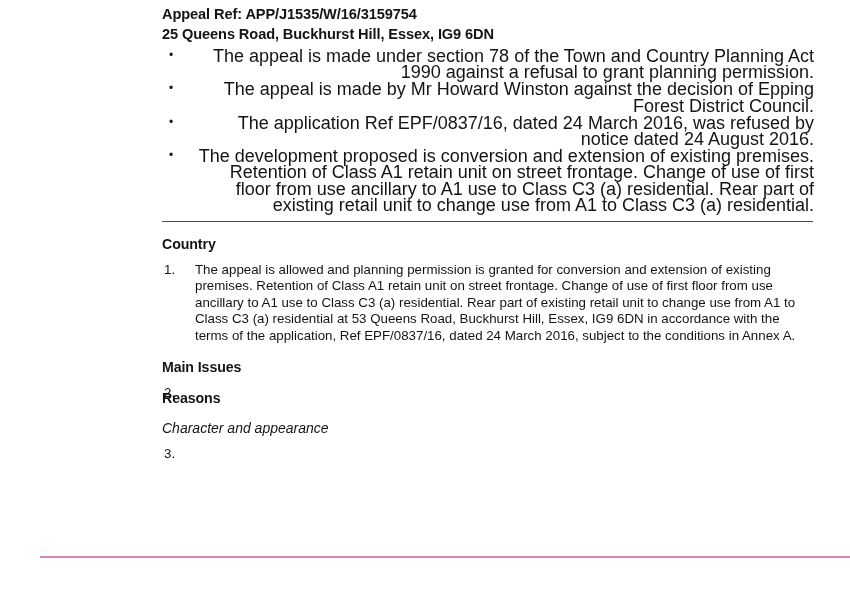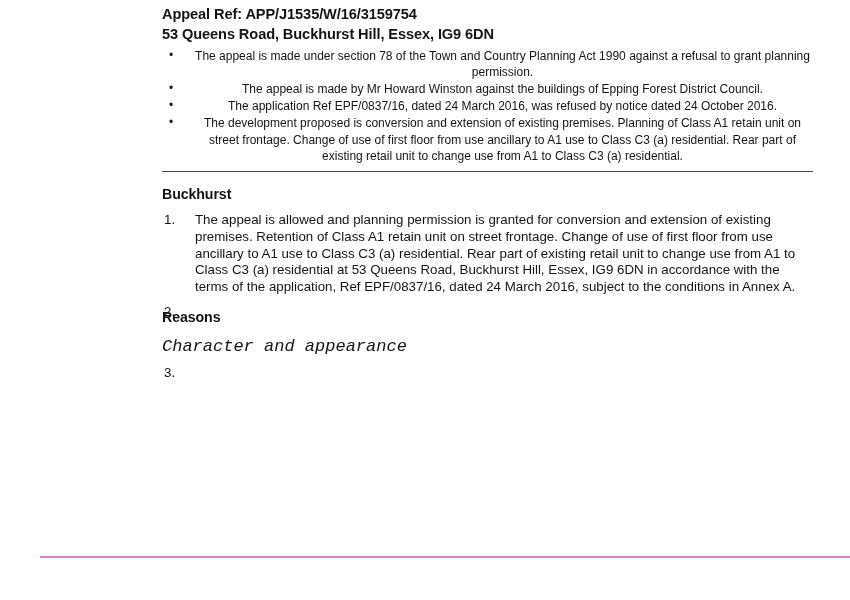--- a/index.html
+++ b/index.html
@@ -67,24 +67,24 @@
   }
 
   ul.facts {
     list-style: none;
     margin: 4px 0 0 0;
     padding: 0;
   }
   ul.facts li {
     position: relative;
     padding-left: 29px;
-    font-size: 12px;
+    font-size: 18px;
     line-height: 16.4px;
     margin: 0 0 0.5px 0;
-    text-align: center;
+    text-align: right;
   }
   ul.facts li::before {
     content: "\2022";
     position: absolute;
     left: 7px;
     top: -1px;
     font-size: 12px;
     color: #1a1a1a;
   }
 
@@ -97,26 +97,25 @@
 
   h2.heading {
     font-size: 14.2px;
     font-weight: bold;
     margin: 13px 0 0 0;
     line-height: 18px;
     letter-spacing: -0.1px;
   }
 
   h3.subheading {
-    font-size: 17px;
+    font-size: 14px;
     font-weight: normal;
     font-style: italic;
     margin: 12px 0 0 0;
     line-height: 18px;
-    font-family: Liberation Mono, monospace;
   }
 
   ol.numlist {
     list-style: none;
     margin: 9px 0 0 0;
     padding: 0;
   }
   ol.numlist li {
     position: relative;
     padding-left: 33px;
@@ -134,40 +133,41 @@
 </style>
 </head>
 <body>
 
 <div class="doc">
 
   <div class="content">
 
     <h1 class="ref-title">
       <span>Appeal Ref: APP/J1535/W/16/3159754</span>
-      <span class="line2">53 Queens Road, Buckhurst Hill, Essex, IG9 6DN</span>
+      <span class="line2">25 Queens Road, Buckhurst Hill, Essex, IG9 6DN</span>
     </h1>
 
     <ul class="facts">
       <li>The appeal is made under section 78 of the Town and Country Planning Act 1990 against a refusal to grant planning permission.</li>
-      <li>The appeal is made by Mr Howard Winston against the buildings of Epping Forest District Council.</li>
-      <li>The application Ref EPF/0837/16, dated 24 March 2016, was refused by notice dated 24 October 2016.</li>
-      <li>The development proposed is conversion and extension of existing premises.  Planning of Class A1 retain unit on street frontage.  Change of use of first floor from use ancillary to A1 use to Class C3 (a) residential.  Rear part of existing retail unit to change use from A1 to Class C3 (a) residential.</li>
+      <li>The appeal is made by Mr Howard Winston against the decision of Epping Forest District Council.</li>
+      <li>The application Ref EPF/0837/16, dated 24 March 2016, was refused by notice dated 24 August 2016.</li>
+      <li>The development proposed is conversion and extension of existing premises.  Retention of Class A1 retain unit on street frontage.  Change of use of first floor from use ancillary to A1 use to Class C3 (a) residential.  Rear part of existing retail unit to change use from A1 to Class C3 (a) residential.</li>
     </ul>
 
     <hr class="section-rule">
 
-    <h2 class="heading">Buckhurst</h2>
+    <h2 class="heading">Country</h2>
     <ol class="numlist para-block">
       <li>
         <span class="num">1.</span>
         <span>The appeal is allowed and planning permission is granted for conversion and extension of existing premises.  Retention of Class A1 retain unit on street frontage.  Change of use of first floor from use ancillary to A1 use to Class C3 (a) residential.  Rear part of existing retail unit to change use from A1 to Class C3 (a) residential at 53 Queens Road, Buckhurst Hill, Essex, IG9 6DN in accordance with the terms of the application, Ref EPF/0837/16, dated 24 March 2016, subject to the conditions in Annex A.</span>
       </li>
     </ol>
 
+    <h2 class="heading">Main Issues</h2>
     <ol class="numlist para-block">
       <li>
         <span class="num">2.</span>
       </li>
     </ol>
 
     <h2 class="heading">Reasons</h2>
     <h3 class="subheading">Character and appearance</h3>
     <ol class="numlist para-block">
       <li>

